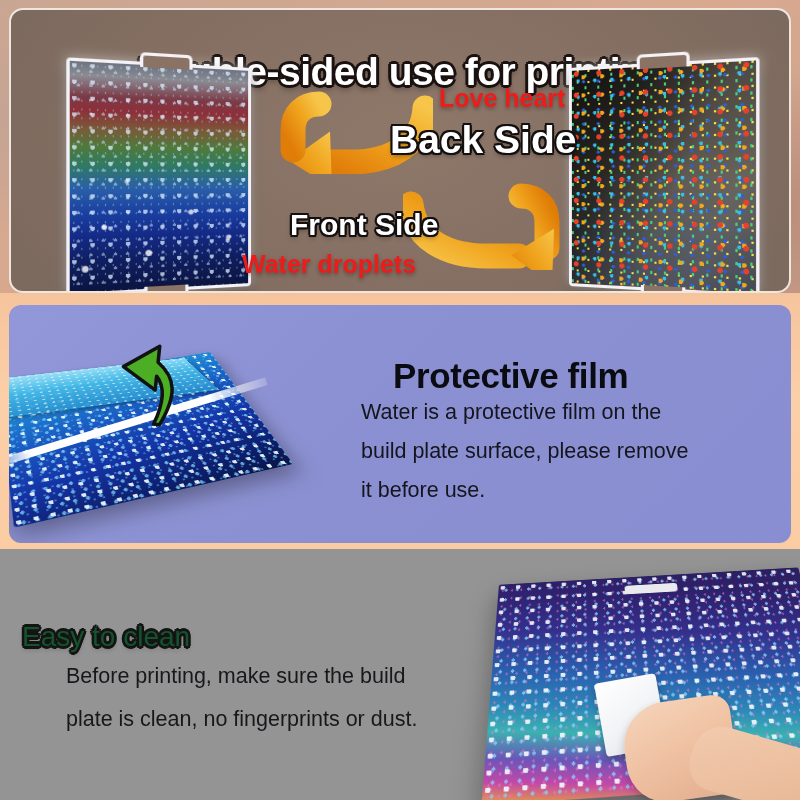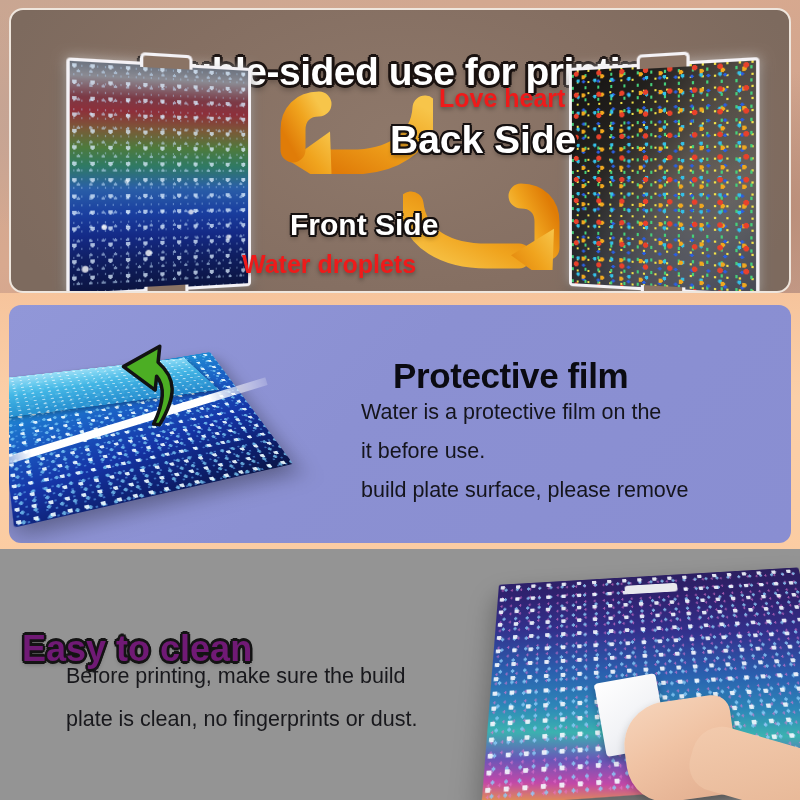--- a/index.html
+++ b/index.html
@@ -186,21 +186,21 @@
     font-size:21.5px;line-height:39px;color:#15151d;
   }
 
   
   .panel-bot{
     position:absolute;left:0;top:552px;width:800px;height:248px;
     background:#949494;overflow:hidden;
   }
   .clean-head{
     position:absolute;left:22px;top:598px;
-    font-size:36px;font-weight:bold;color:#701a75;
+    font-size:28px;font-weight:normal;color:#14532d;
     text-shadow:
       -1.8px -1.8px 0 #141414, 1.8px -1.8px 0 #141414,
       -1.8px  1.8px 0 #141414, 1.8px  1.8px 0 #141414,
       -2.6px 0 0 #141414, 2.6px 0 0 #141414, 0 -2.6px 0 #141414, 0 2.6px 0 #141414,
       0 3px 5px rgba(0,0,0,.35);
   }
   .clean-body{
     position:absolute;left:22px;top:655px;width:470px;
     font-size:21.5px;line-height:43px;color:#18181c;margin-left:44px;
   }
@@ -315,22 +315,22 @@
     <div class="film-photo">
       <div class="film-plate"></div>
       <div class="film-peel"></div>
       <div class="film-gloss"></div>
     </div>
 
     <h2 class="film-head">Protective film</h2>
 
     <div class="film-body">
       <div>Water is a protective film on the</div>
+      <div>build plate surface, please remove</div>
       <div>it before use.</div>
-      <div>build plate surface, please remove</div>
     </div>
   </section>
 
   <div class="arrow-green">
     <svg width="86" height="96" viewBox="0 0 86 96">
       <path d="M52 92 C66 62 64 44 44 30 L44 14 L10 38 L44 58 L44 44 C54 54 54 70 46 92 Z" fill="#4cae24" stroke="#121212" stroke-width="3.5" stroke-linejoin="round" transform="rotate(6 43 50)"></path>
     </svg>
   </div>
 
   <section class="panel-bot"></section>

